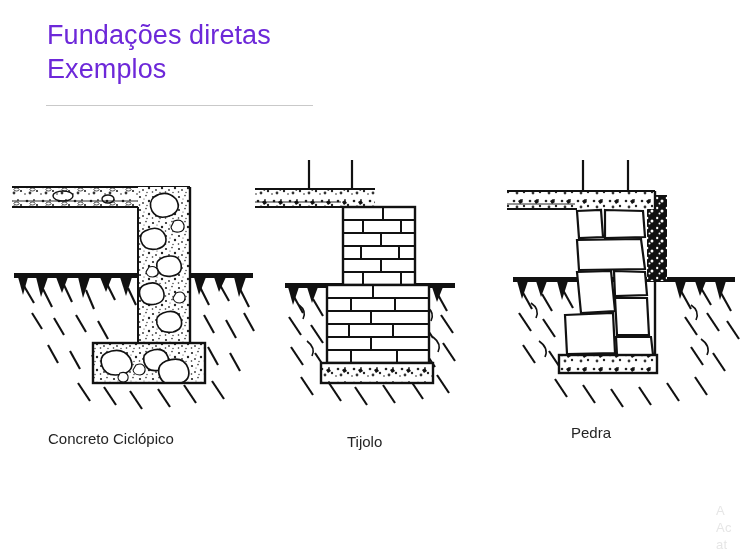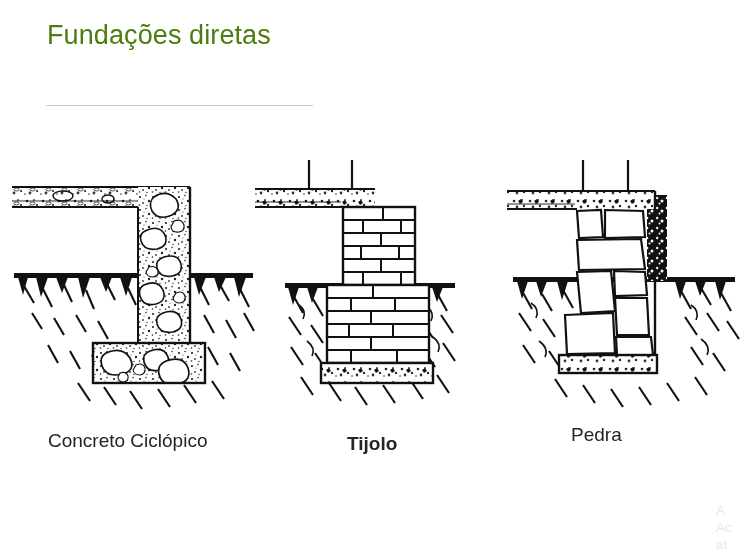--- a/index.html
+++ b/index.html
@@ -27,21 +27,21 @@
     position: absolute;
     left: 47px;
     top: 18px;
     width: 620px;
   }
   .title-line {
     font-size: 27px;
     font-weight: 300;
     letter-spacing: 0.1px;
     line-height: 34px;
-    color: #4d7c0f;
+    color: #6d28d9;
     white-space: nowrap;
   }
   .title-rule {
     position: absolute;
     left: 46px;
     top: 105px;
     width: 267px;
     height: 1px;
     background: #c9c9c9;
   }
@@ -60,27 +60,27 @@
   }
   .fig-1 { left: 8px;   width: 250px; height: 265px; }
   .fig-2 { left: 255px; width: 240px; height: 265px; }
   .fig-3 { left: 495px; width: 250px; height: 265px; }
 
   .figure svg { display: block; }
 
   
   .caption {
     position: absolute;
-    font-size: 19px;
+    font-size: 15px;
     font-weight: 400;
     color: #242424;
     white-space: nowrap;
   }
   .cap-1 { left: 48px;  top: 430px; }
-  .cap-2 { left: 347px; top: 433px; font-weight: bold; }
+  .cap-2 { left: 347px; top: 433px; }
   .cap-3 { left: 571px; top: 424px; }
 
   
   .watermark {
     position: absolute;
     right: -6px;
     bottom: 6px;
     text-align: left;
     color: #e6e6e6;
     font-size: 13px;
@@ -90,20 +90,21 @@
     overflow: hidden;
   }
 </style>
 </head>
 <body>
 
 <div class="slide">
 
   <div class="title-block">
     <div class="title-line">Fundações diretas</div>
+    <div class="title-line">Exemplos</div>
   </div>
   <div class="title-rule"></div>
 
   <div class="figures">
 
     <div class="figure fig-1">
       <svg width="250" height="265" viewBox="0 0 250 265">
         <defs>
           <pattern id="aggr1" width="13" height="13" patternUnits="userSpaceOnUse">
             <rect width="13" height="13" fill="#ffffff"></rect>

